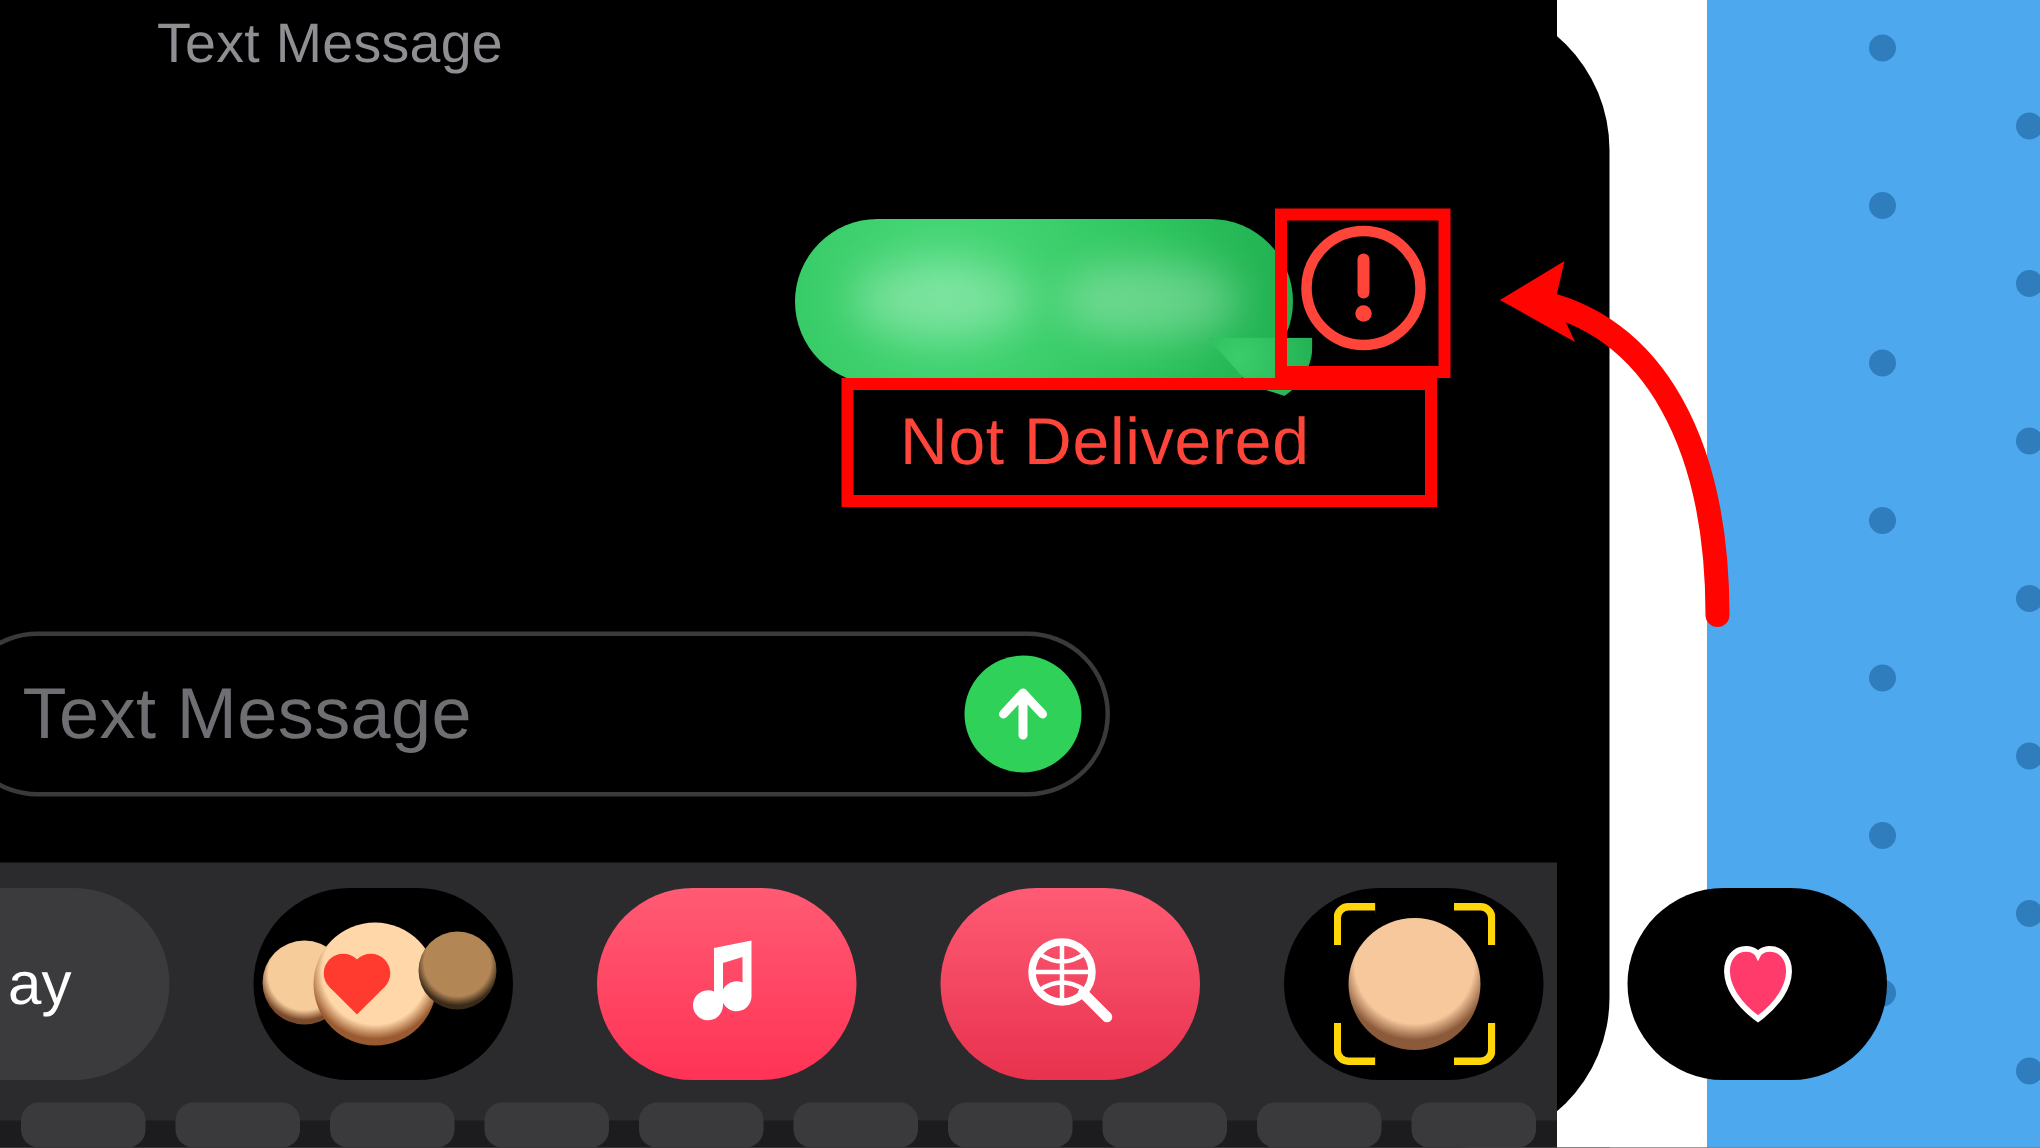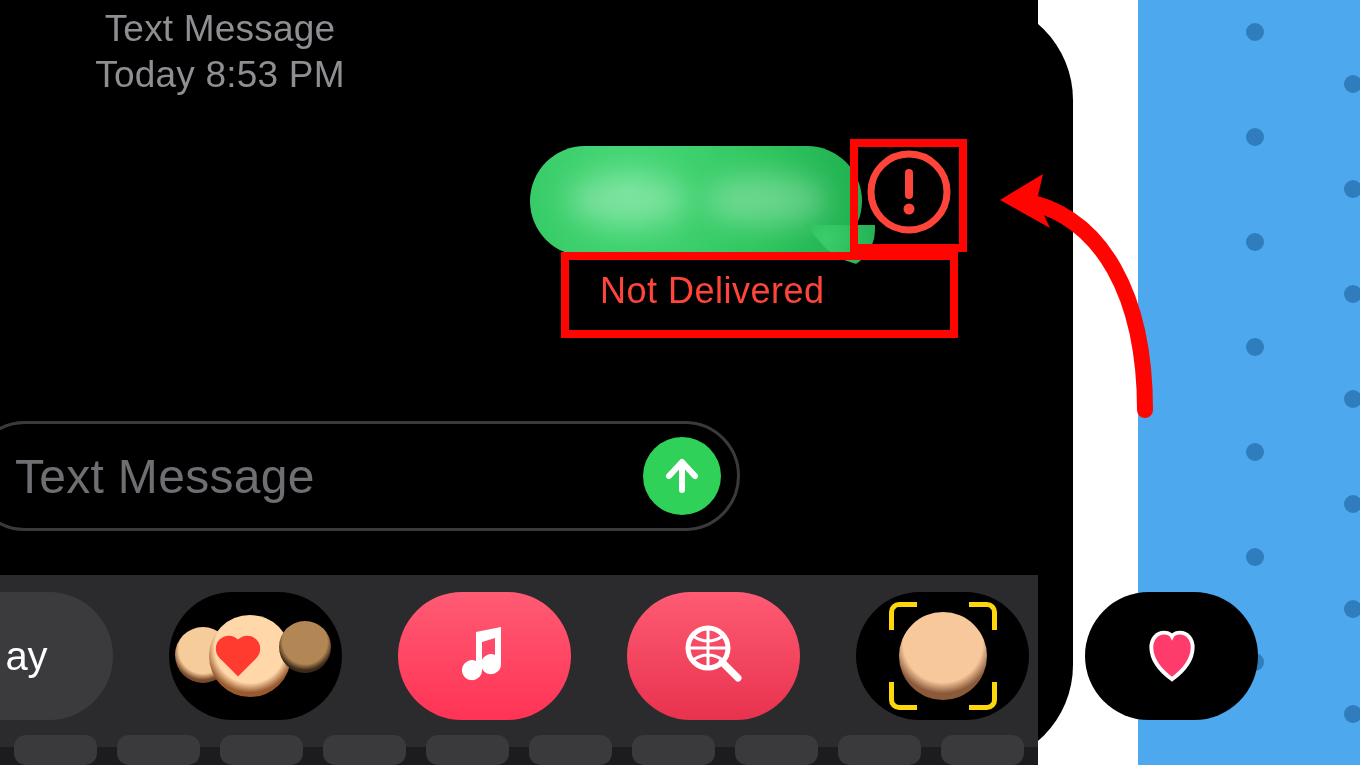--- a/index.html
+++ b/index.html
@@ -28,21 +28,21 @@
   .bubble .blur1 { top:28px; left:38px; width:120px; height:52px; }
   .bubble .blur2 { top:28px; left:176px; width:120px; height:52px; }
   .tail { position:absolute; top:225px; left:805px; width:70px; height:45px; background:radial-gradient(circle at 30% 30%, #3bcd6b, #1fae50); border-bottom-right-radius:40px; clip-path:polygon(0 0,100% 0,100% 100%,40% 70%); }
 
   
   .err-highlight { position:absolute; top:139px; left:850px; width:117px; height:113px; border:8px solid #ff0400; }
   .err-icon { position:absolute; top:149px; left:866px; width:86px; height:86px; }
 
   
   .nd-highlight { position:absolute; top:252px; left:561px; width:397px; height:86px; border:8px solid #ff0400; }
-  .nd-text { position:absolute; top:270px; left:600px; font-size:36px; font-weight:500; letter-spacing:.5px; color:#ff453a; }
+  .nd-text { position:absolute; top:270px; left:600px; font-size:44px; font-weight:500; letter-spacing:.5px; color:#ff453a; }
 
   
   .pointer-arrow { position:absolute; top:160px; left:995px; width:170px; height:260px; pointer-events:none; }
 
   
   .input-wrap { position:absolute; top:421px; left:-30px; width:770px; height:110px; border:3px solid #3a3a3c; border-radius:55px; background:#000; display:flex; align-items:center; }
   .input-placeholder { margin-left:42px; font-size:48px; color:#6e6e73; letter-spacing:.3px; white-space:nowrap; overflow:hidden; }
   .send-btn { position:absolute; right:16px; top:50%; transform:translateY(-50%); width:78px; height:78px; border-radius:50%; background:#30d158; display:flex; align-items:center; justify-content:center; }
 
   
@@ -102,21 +102,20 @@
     <div class="dot" style="top:705px; left:206px;"></div>
   </div>
 
   <div class="white-gap"></div>
 
   <div class="phone-frame">
     <div class="phone-screen">
 
       <div class="header">
         <div>Text Message</div>
-        <div>Today 8:53 PM</div>
       </div>
 
       <div class="bubble">
         <div class="blur1"></div>
           <div class="blur2"></div>
       </div>
       <div class="tail"></div>
 
       <span class="err-icon">
         <svg viewBox="0 0 86 86">

